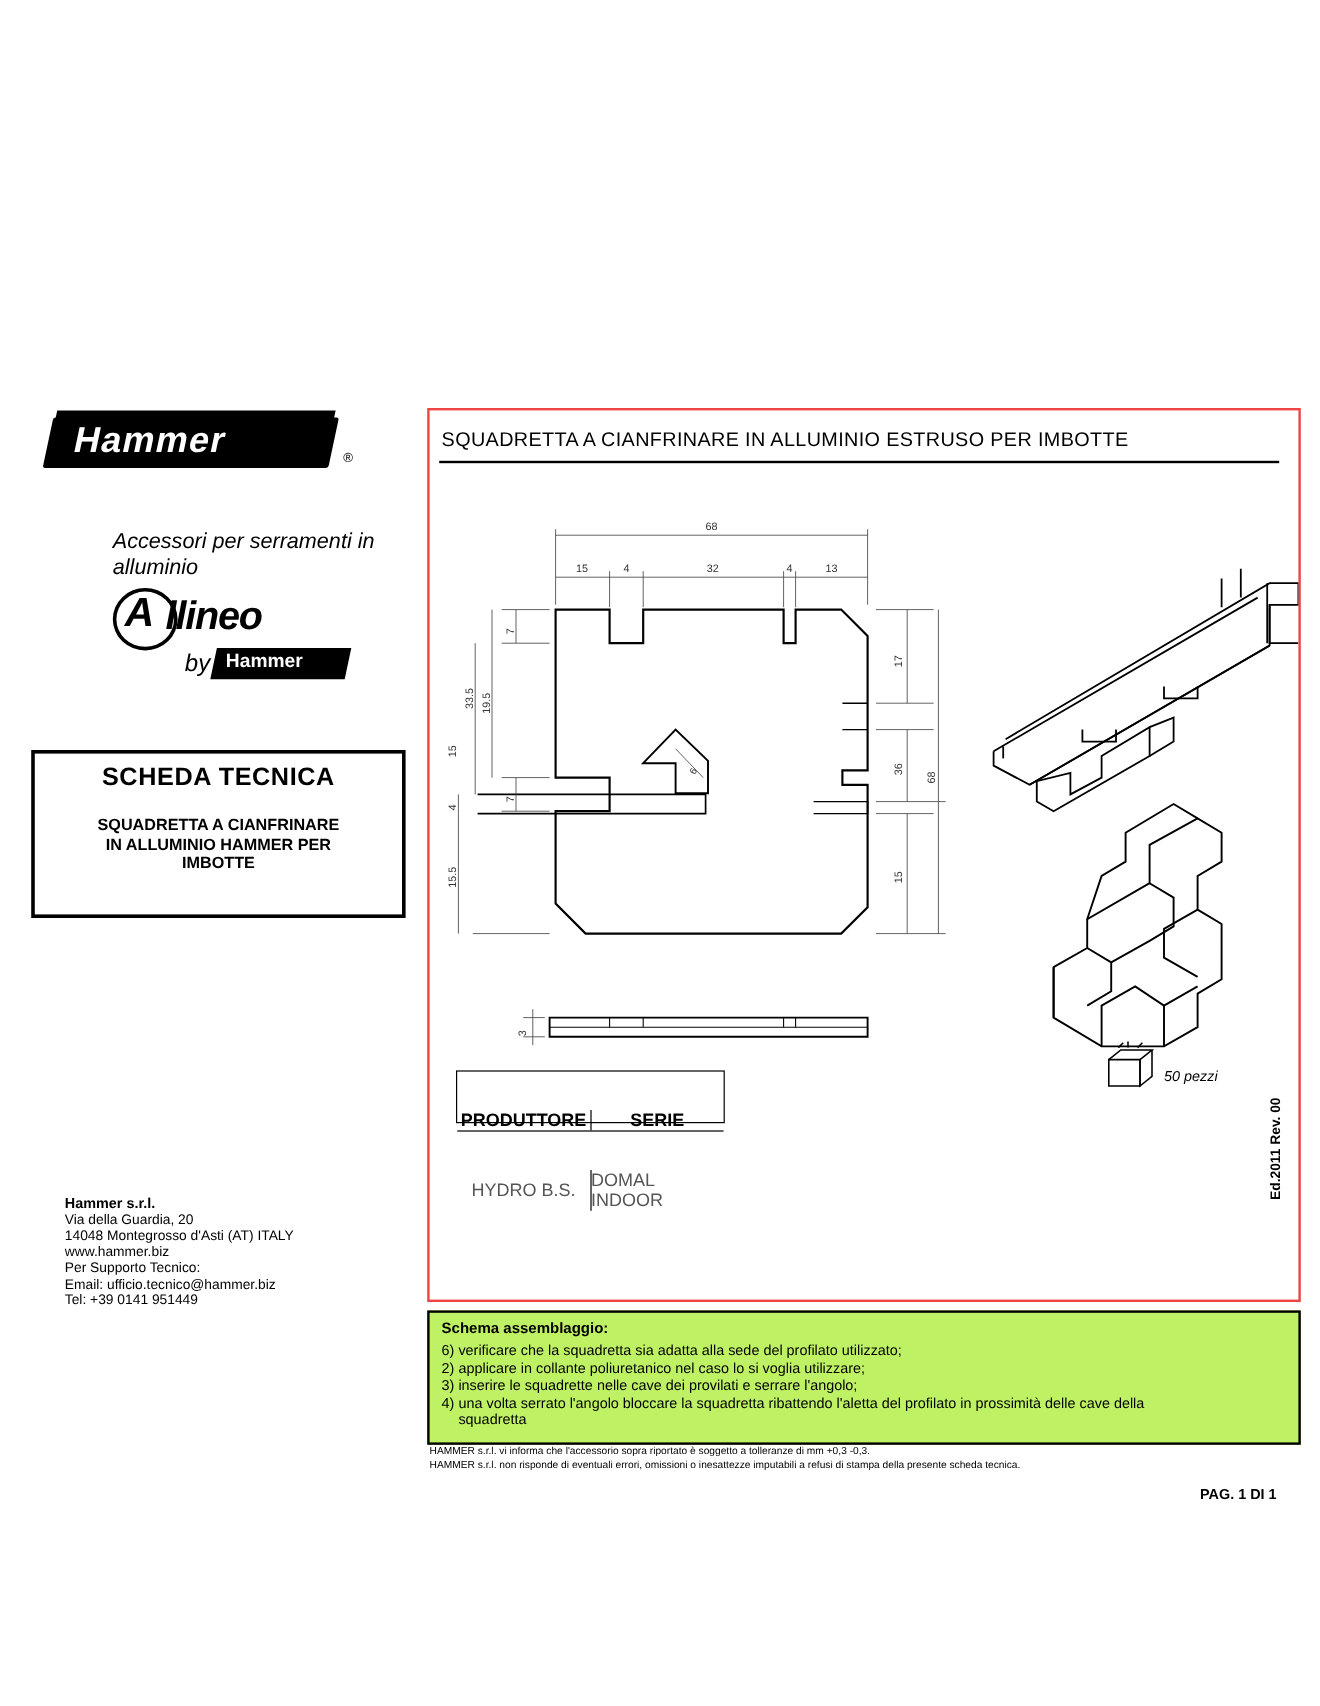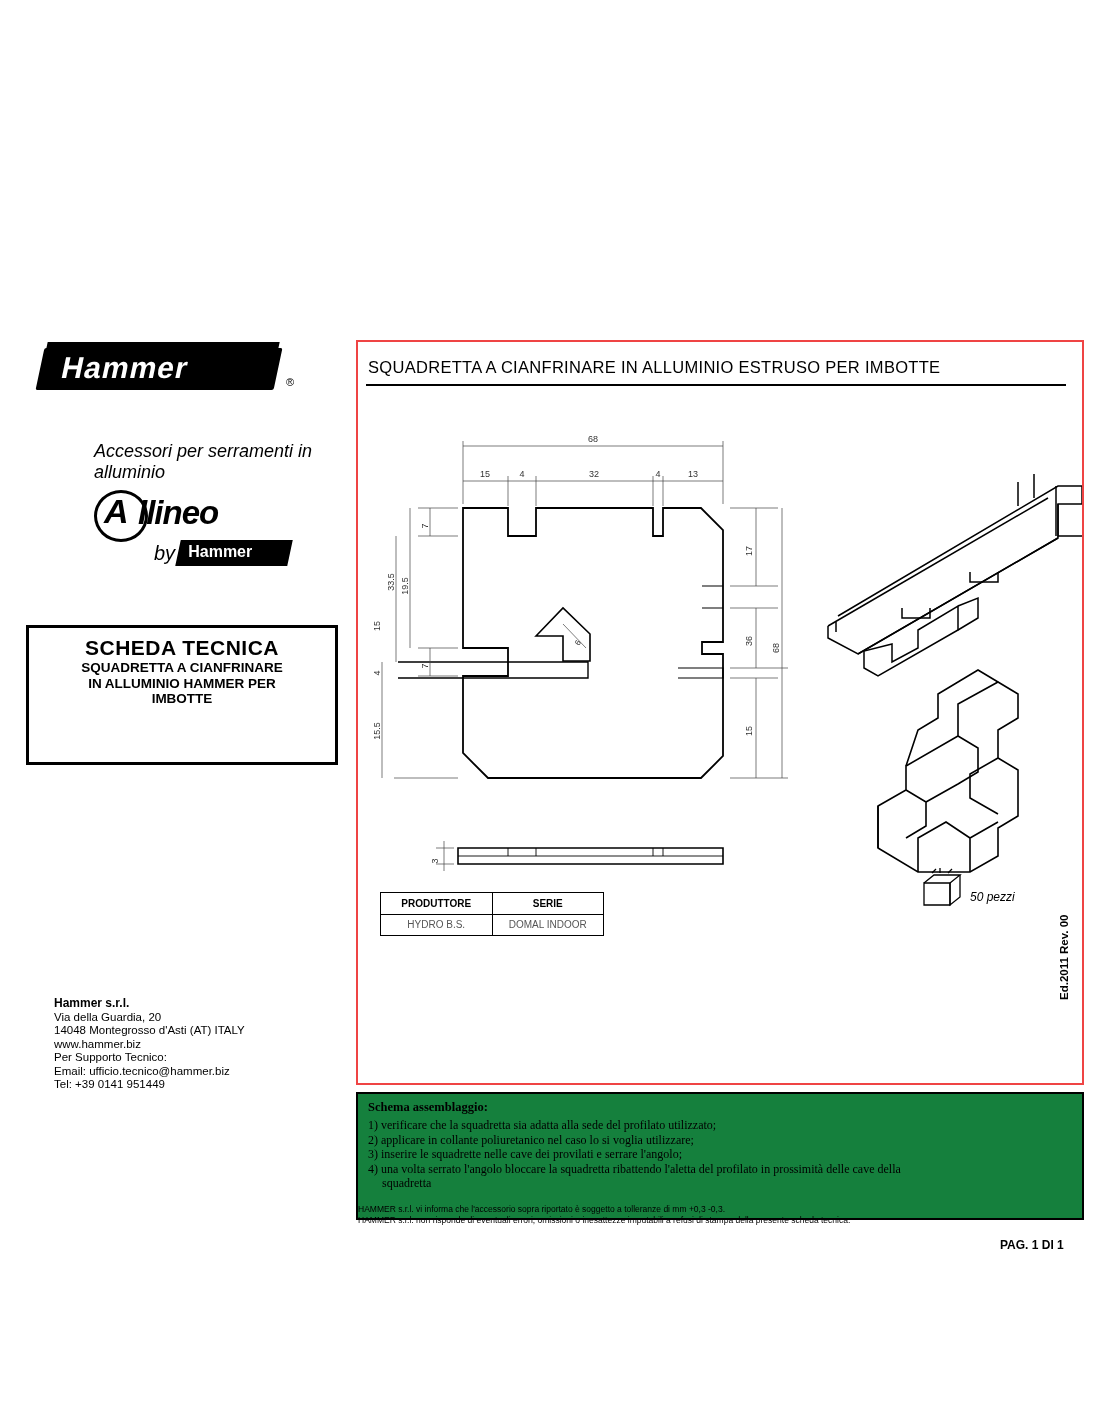--- a/index.html
+++ b/index.html
@@ -70,21 +70,21 @@
   }
 
   
   .scheda{
     position:absolute;left:4px;top:285px;width:312px;height:140px;
     border:3px solid #000;background:#fff;text-align:center;
     box-sizing:border-box;
   }
   .scheda .t1{font-size:21px;font-weight:bold;margin-top:8px;letter-spacing:.5px;}
   .scheda .t2{font-size:43px;font-weight:bold;line-height:44px;margin-top:2px;}
-  .scheda .t3{font-size:13.5px;font-weight:bold;line-height:15.5px;margin-top:0;}
+  .scheda .t3{font-size:13.5px;font-weight:bold;line-height:15.5px;margin-top:20px;}
 
   
   .company{
     position:absolute;left:32px;top:657px;font-size:11.5px;line-height:13.5px;
   }
   .company .bold{font-weight:bold;font-size:12px;}
 
   
   .frame{
     position:absolute;left:356px;top:340px;width:728px;height:745px;
@@ -102,37 +102,37 @@
 
   
   .prod-table{
     position:absolute;left:22px;top:550px;width:224px;height:44px;
     border:1.5px solid #000;box-sizing:border-box;
     display:flex;flex-direction:column;
   }
   .prod-table .row{display:flex;flex:1;}
   .prod-table .cell{
     flex:1;display:flex;align-items:center;justify-content:center;
-    font-size:10px;border-right:1.5px solid #000;box-sizing:border-box;
+    font-size:15px;border-right:1.5px solid #000;box-sizing:border-box;margin-top:32px;
   }
   .prod-table .cell:last-child{border-right:none;}
   .prod-table .row:first-child{border-bottom:1.5px solid #000;}
   .prod-table .row:first-child .cell{font-weight:bold;}
   .prod-table .row:last-child .cell{color:#555;}
 
   
   .pezzi{
     position:absolute;left:612px;top:548px;font-size:12px;font-style:italic;
   }
   .box-icon{position:absolute;left:558px;top:525px;width:48px;height:44px;}
 
   
   .schema{
-    position:absolute;left:356px;top:1092px;width:728px;height:128px;
-    border:2px solid #000;box-sizing:border-box;background:#15803d;font-family:Liberation Serif, serif;
+    position:absolute;left:356px;top:1092px;width:728px;height:112px;
+    border:2px solid #000;box-sizing:border-box;background:#bef264;
   }
   .schema .hd{position:absolute;left:10px;top:6px;font-size:12.5px;font-weight:bold;}
   .schema ol{
     margin:0;padding:0;list-style:none;
     position:absolute;left:10px;top:24px;width:690px;
     font-size:12px;line-height:14.5px;
   }
   .schema ol li{margin:0;padding:0;}
 
   
@@ -345,21 +345,21 @@
           <path d="M16,6 L20,2 M24,6 L24,1 M32,6 L36,2"></path>
         </g>
       </svg>
     </div>
     <div class="pezzi">50 pezzi</div>
   </div>
 
   <div class="schema">
     <div class="hd">Schema assemblaggio:</div>
     <ol>
-      <li>1) verificare che la squadretta sia adatta alla sede del profilato utilizzato;</li>
+      <li>6) verificare che la squadretta sia adatta alla sede del profilato utilizzato;</li>
       <li>2) applicare in collante poliuretanico nel caso lo si voglia utilizzare;</li>
       <li>3) inserire le squadrette nelle cave dei provilati e serrare l'angolo;</li>
       <li>4) una volta serrato l'angolo bloccare la squadretta ribattendo l'aletta del profilato in prossimità delle cave della</li>
       <li style="padding-left:14px">squadretta</li>
     </ol>
   </div>
 
   <div class="rev">Ed.2011  Rev. 00</div>
 
   <div class="notes">

